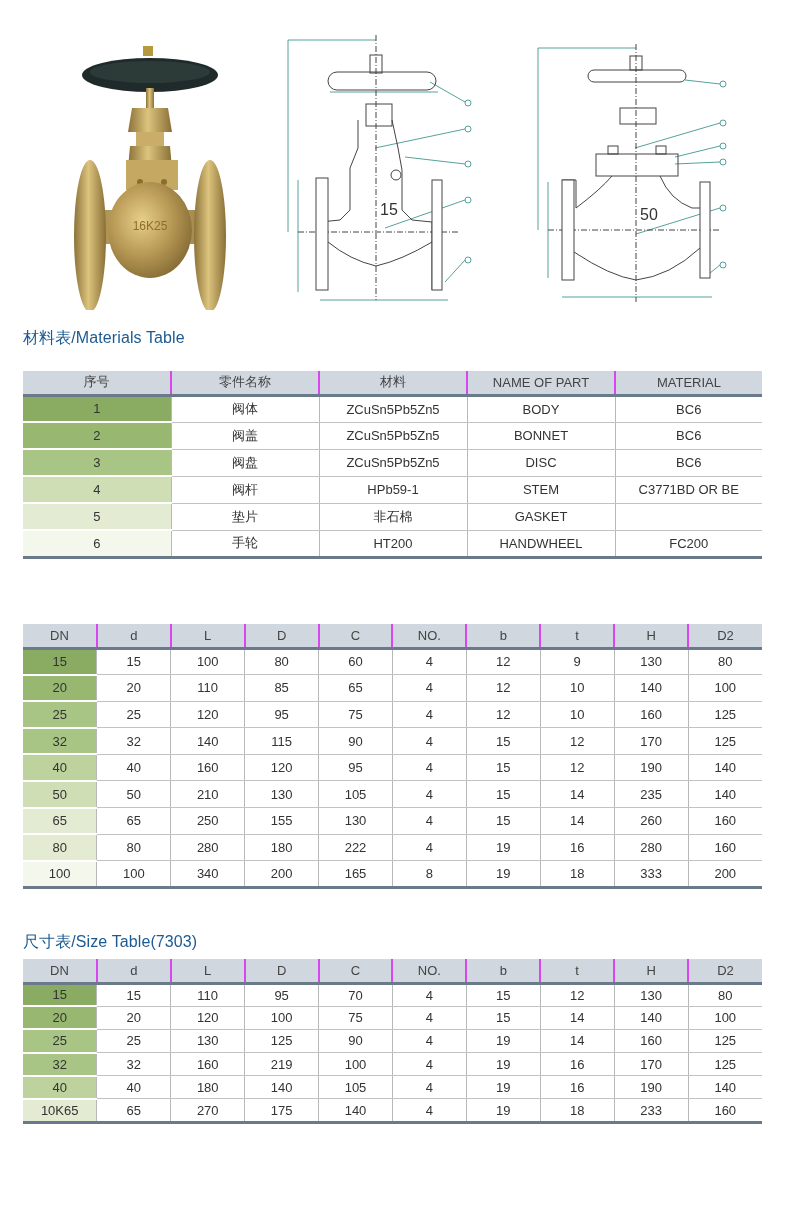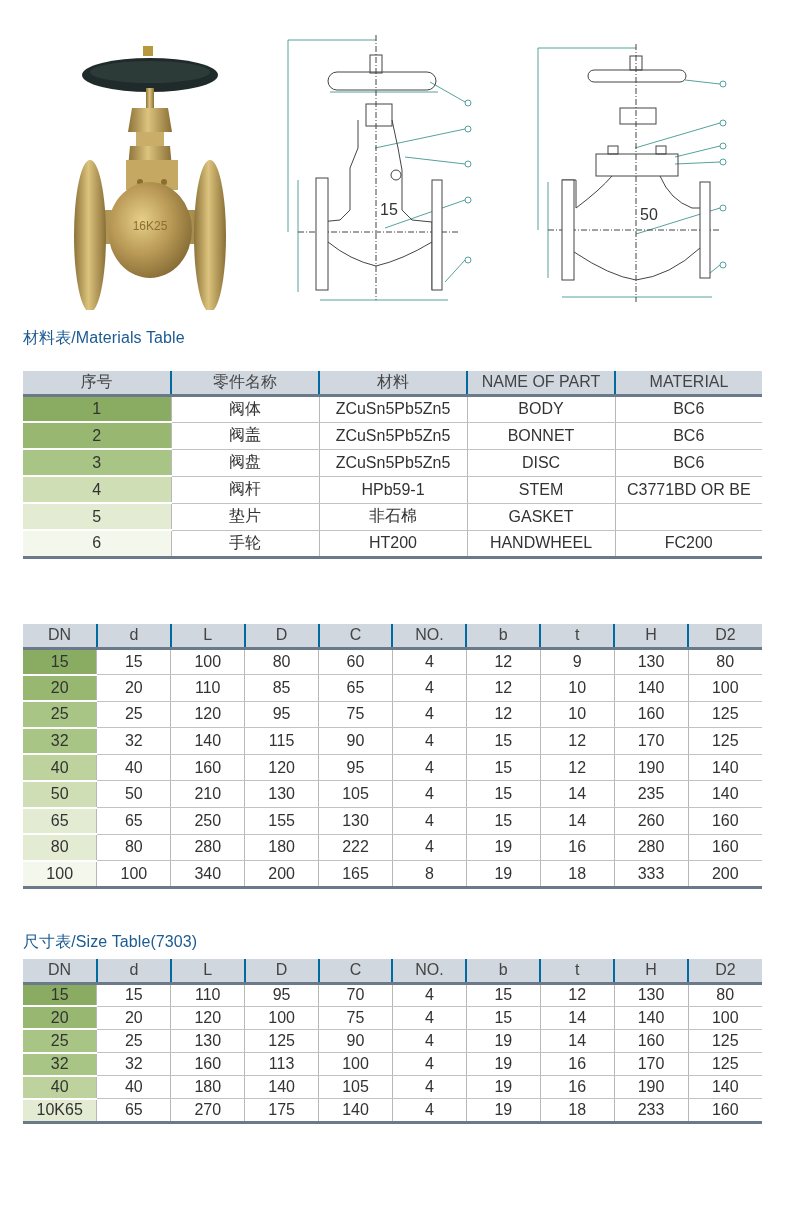--- a/index.html
+++ b/index.html
@@ -10,22 +10,22 @@
   .fig { position: absolute; }
   .fig-photo { left: 60px; top: 40px; width: 180px; height: 270px; }
   .fig-draw15 { left: 280px; top: 30px; width: 210px; height: 285px; }
   .fig-draw50 { left: 530px; top: 40px; width: 230px; height: 272px; }
 
   .section-title { position: absolute; left: 23px; font-size: 16px; color: #1c5a92; letter-spacing: 0.1px; white-space: nowrap; }
   .t-mat { top: 328px; }
   .t-7301 { top: 628px; }
   .t-7303 { top: 932px; }
 
-  table { position: absolute; left: 23px; width: 739px; border-collapse: collapse; table-layout: fixed; font-size: 16px; padding-left: 31px; }
-  th { background: #d1d7df; color: #444; font-weight: normal; height: 24px; border-left: 2px solid #0369a1; border-bottom: 3px solid #6b7a8a; text-align: center; }
+  table { position: absolute; left: 23px; width: 739px; border-collapse: collapse; table-layout: fixed; font-size: 13px; padding-left: 31px; }
+  th { background: #d1d7df; color: #444; font-weight: normal; height: 24px; border-left: 2px solid #d946ef; border-bottom: 3px solid #6b7a8a; text-align: center; }
   th:first-child { border-left: none; }
   td { text-align: center; color: #333; border-left: 1px solid #b8b8b8; border-bottom: 1px solid #c2c2c2; }
   td.key { border-left: none; border-bottom: 2px solid #fff; }
   tr:last-child td { border-bottom: 3px solid #6b7a8a; }
 
   .tbl-mat { top: 371px; }
   .tbl-mat td { height: 27px; }
   .tbl-7301 { top: 624px; }
   .tbl-7301 td { height: 26.6px; }
   .tbl-7303 { top: 959px; }
@@ -398,21 +398,21 @@
         <td>4</td>
         <td>19</td>
         <td>14</td>
         <td>160</td>
         <td>125</td>
       </tr>
       <tr>
         <td class="key" style="background: rgb(169, 197, 133);">32</td>
         <td>32</td>
         <td>160</td>
-        <td>113</td>
+        <td>219</td>
         <td>100</td>
         <td>4</td>
         <td>19</td>
         <td>16</td>
         <td>170</td>
         <td>125</td>
       </tr>
       <tr>
         <td class="key" style="background: rgb(189, 210, 157);">40</td>
         <td>40</td>

